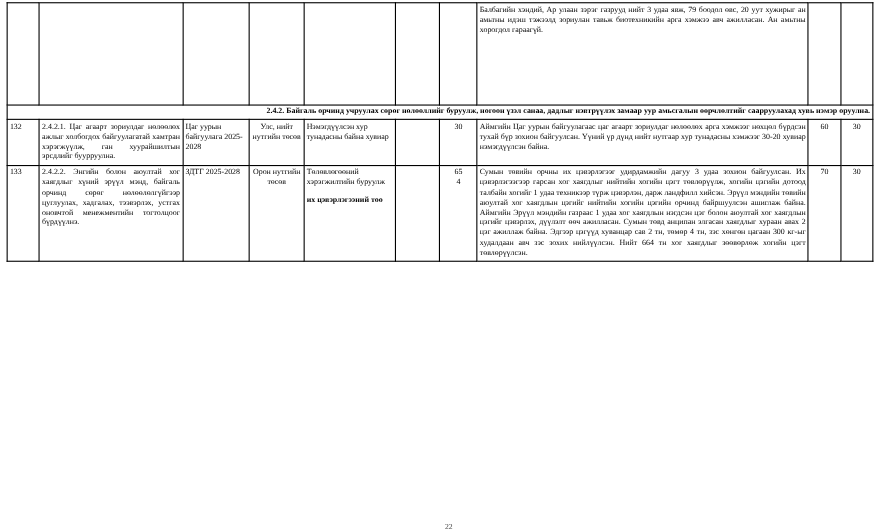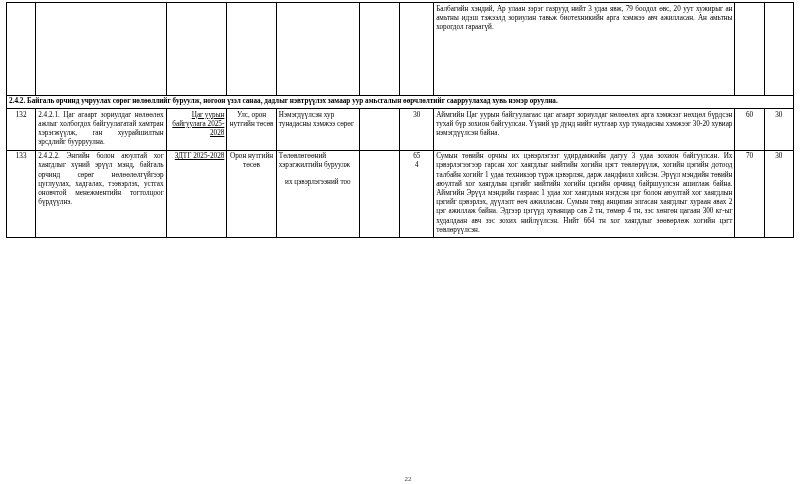--- a/index.html
+++ b/index.html
@@ -30,53 +30,53 @@
     font-family: "Liberation Serif", serif;
     font-size: 7.2px;
     line-height: 1.28;
     color: #000;
   }
   table.doc td {
     border: 0.8px solid #000;
     vertical-align: top;
     padding: 1.5px 2px 2px 2px;
   }
-  .c-num      { width: 26px;  text-align: center; }
+  .c-num      { width: 26px;  }
   .c-task     { width: 116px; margin-top: 35px; }
-  .c-period   { width: 54px;  text-align: right; text-decoration: underline; }
+  .c-period   { width: 54px;  text-align: left; }
   .c-money    { width: 44px;  text-align: center; }
   .c-indic    { width: 74px;  }
   .c-blank    { width: 36px;  }
   .c-target   { width: 30px;  text-align: center; }
   .c-act      { width: 268px; }
   .c-p1       { width: 26px;  text-align: center; }
   .c-p2       { width: 26px;  text-align: center; }
 
   .just { text-align: justify; text-justify: inter-word; }
 
   td.section {
-    text-align: left;
+    text-align: right;
     font-weight: bold;
     padding: 3px 8px 4px 8px;
     vertical-align: middle;
   }
   .tall-top td { height: 88px; }
 
   .page-num {
     position: absolute;
     left: 16px;
     right: 0;
     bottom: 1px;
     text-align: center;
     font-size: 7px;
     color: #444;
     font-family: "Liberation Serif", serif;
   }
   .indic-block { display: block; }
-  .indic-sub { display: block; text-align: center; margin-top: 7px; }
+  .indic-sub { display: block; text-align: left; margin-top: 7px; font-weight: bold; }
 </style>
 </head>
 <body>
 
 <div class="page">
   <div class="sheet">
     <table class="doc">
       <colgroup>
         <col class="c-num">
           <col class="c-task">
@@ -105,22 +105,22 @@
       </tr>
 
       <tr>
         <td class="section" colspan="10">2.4.2. Байгаль орчинд учруулах сөрөг нөлөөллийг буруулж, ногоон үзэл санаа, дадлыг нэвтрүүлэх замаар уур амьсгалын өөрчлөлтийг саарруулахад хувь нэмэр оруулна.</td>
       </tr>
 
       <tr>
         <td class="c-num">132</td>
         <td class="c-task just">2.4.2.1. Цаг агаарт зориулдаг нөлөөлөх ажлыг холбогдох байгуулагатай хамтран хэрэгжүүлж, ган хуурайшилтын эрсдлийг буурруулна.</td>
         <td class="c-period">Цаг уурын байгуулага 2025-2028</td>
-        <td class="c-money">Улс, орон нутгийн төсөв</td>
-        <td class="c-indic">Нэмэгдүүлсэн хур тунадасны хэмжээ сөрөг</td>
+        <td class="c-money">Улс, нийт нутгийн төсөв</td>
+        <td class="c-indic">Нэмэгдүүлсэн хур тунадасны байна хувиар</td>
         <td class="c-blank"></td>
         <td class="c-target">30</td>
         <td class="c-act just">Аймгийн Цаг уурын байгуулагаас цаг агаарт зориулдаг нөлөөлөх арга хэмжээг нөхцөл бүрдсэн тухай бүр зохион байгуулсан. Үүний үр дүнд нийт нутгаар хур тунадасны хэмжээг 30-20 хувиар нэмэгдүүлсэн байна.</td>
         <td class="c-p1">60</td>
         <td class="c-p2">30</td>
       </tr>
 
       <tr>
         <td class="c-num">133</td>
         <td class="c-task just">2.4.2.2. Энгийн болон аюултай хог хаягдлыг хүний эрүүл мэнд, байгаль орчинд сөрөг нөлөөлөлгүйгээр цуглуулах, хадгалах, тээвэрлэх, устгах оновчтой менежментийн тогтолцоог бүрдүүлнэ.</td>

